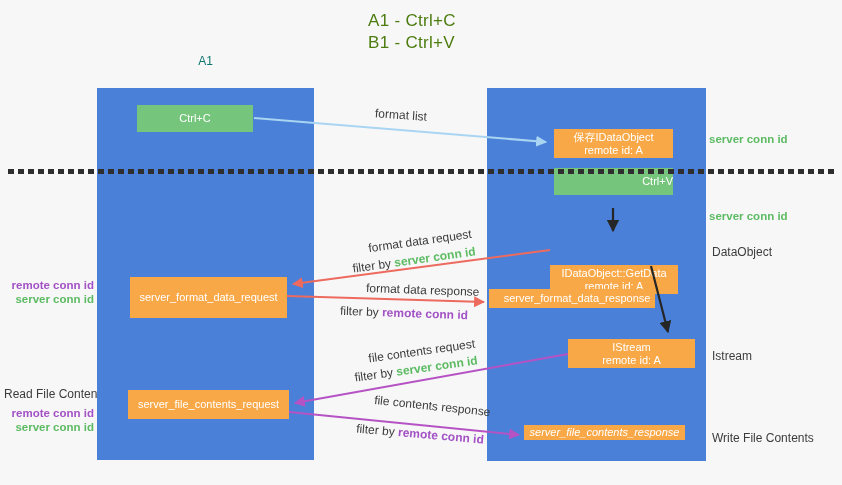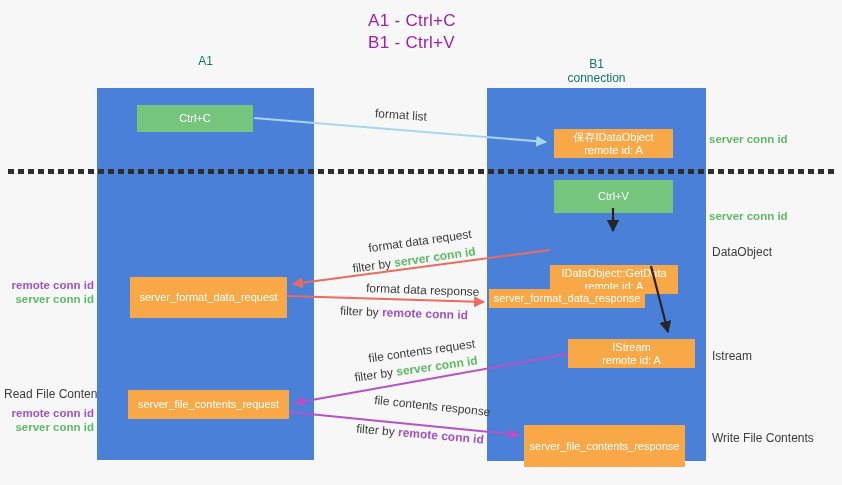--- a/index.html
+++ b/index.html
@@ -1,19 +1,19 @@
 <!DOCTYPE html>
 <html><head>
 <meta charset="utf-8">
 <style>
   html,body{margin:0;padding:0;}
   body{font-family:"Liberation Sans",sans-serif;background:#f7f7f8;}
   #stage{position:relative;width:842px;height:485px;background:#f7f7f8;overflow:hidden;}
 
-  .title{position:absolute;left:368px;top:10px;font-size:17px;line-height:22px;color:#a21caf;letter-spacing:.3px;}
+  .title{position:absolute;left:368px;top:10px;font-size:17px;line-height:22px;color:#4d7c0f;letter-spacing:.3px;}
 
   .col-header{position:absolute;text-align:center;font-size:12px;line-height:14px;color:#0f766e;}
   .column{position:absolute;background:#4a80d8;z-index:1;}
 
   .divider{position:absolute;left:8px;top:169px;width:826px;height:5px;z-index:3;
     background:repeating-linear-gradient(90deg,#2e2e2e 0 6px,transparent 6px 10px);}
 
   .node{position:absolute;z-index:2;color:#fff;font-size:11px;text-align:center;
     display:flex;flex-direction:column;justify-content:center;line-height:13px;}
   .node.green{background:#76c57c;}
@@ -36,66 +36,62 @@
 <div id="stage">
 
   <div class="title">
     <div>A1 - Ctrl+C</div>
     <div>B1 - Ctrl+V</div>
   </div>
 
   <div class="col-header" style="left:97px;top:54px;width:217px;">
     <div>A1</div>
   </div>
-  <div class="col-header" style="left:487px;top:57px;width:219px;">
-    <div>B1</div>
-    <div>connection</div>
-  </div>
 
   <div class="column" style="left:97px;top:88px;width:217px;height:372px;"></div>
   <div class="column" style="left:487px;top:88px;width:219px;height:373px;"></div>
 
   <div class="divider"></div>
 
   <div class="node green" style="left:137px;top:105px;width:116px;height:27px;">
     <div>Ctrl+C</div>
   </div>
 
   <div class="node orange" style="left:554px;top:129px;width:119px;height:29px;">
     <div>保存IDataObject</div>
     <div>remote id: A</div>
   </div>
 
-  <div class="node green" style="left:554px;top:180px;width:119px;height:33px;">
+  <div class="node green" style="left:554px;top:168px;width:119px;height:27px;align-items:flex-end;">
     <div>Ctrl+V</div>
   </div>
 
   <div class="node orange" style="left:550px;top:237px;width:128px;height:29px;margin-top:28px;">
     <div>IDataObject::GetData</div>
     <div>remote id: A</div>
   </div>
 
   <div class="node orange" style="left:130px;top:277px;width:157px;height:41px;">
     <div>server_format_data_request</div>
   </div>
 
-  <div class="node orange" style="left:489px;top:289px;width:156px;height:19px;">
+  <div class="node orange" style="left:489px;top:289px;width:156px;height:19px;padding-left:10px;">
     <div>server_format_data_response</div>
   </div>
 
   <div class="node orange" style="left:568px;top:339px;width:127px;height:29px;">
     <div>IStream</div>
     <div>remote id: A</div>
   </div>
 
   <div class="node orange" style="left:128px;top:390px;width:161px;height:29px;">
     <div>server_file_contents_request</div>
   </div>
 
-  <div class="node orange" style="left:524px;top:425px;width:161px;height:42px;">
+  <div class="node orange" style="left:524px;top:425px;width:161px;height:15px;font-style:italic;">
     <div>server_file_contents_response</div>
   </div>
 
   <div class="side-label conn-green" style="left:709px;top:133px;">server conn id</div>
   <div class="side-label conn-green" style="left:709px;top:210px;">server conn id</div>
   <div class="side-label" style="left:712px;top:245px;">DataObject</div>
   <div class="side-label" style="left:712px;top:349px;">Istream</div>
   <div class="side-label" style="left:712px;top:431px;">Write File Contents</div>
 
   <div class="side-label side-left conn-purple" style="top:279px;">remote conn id</div>

